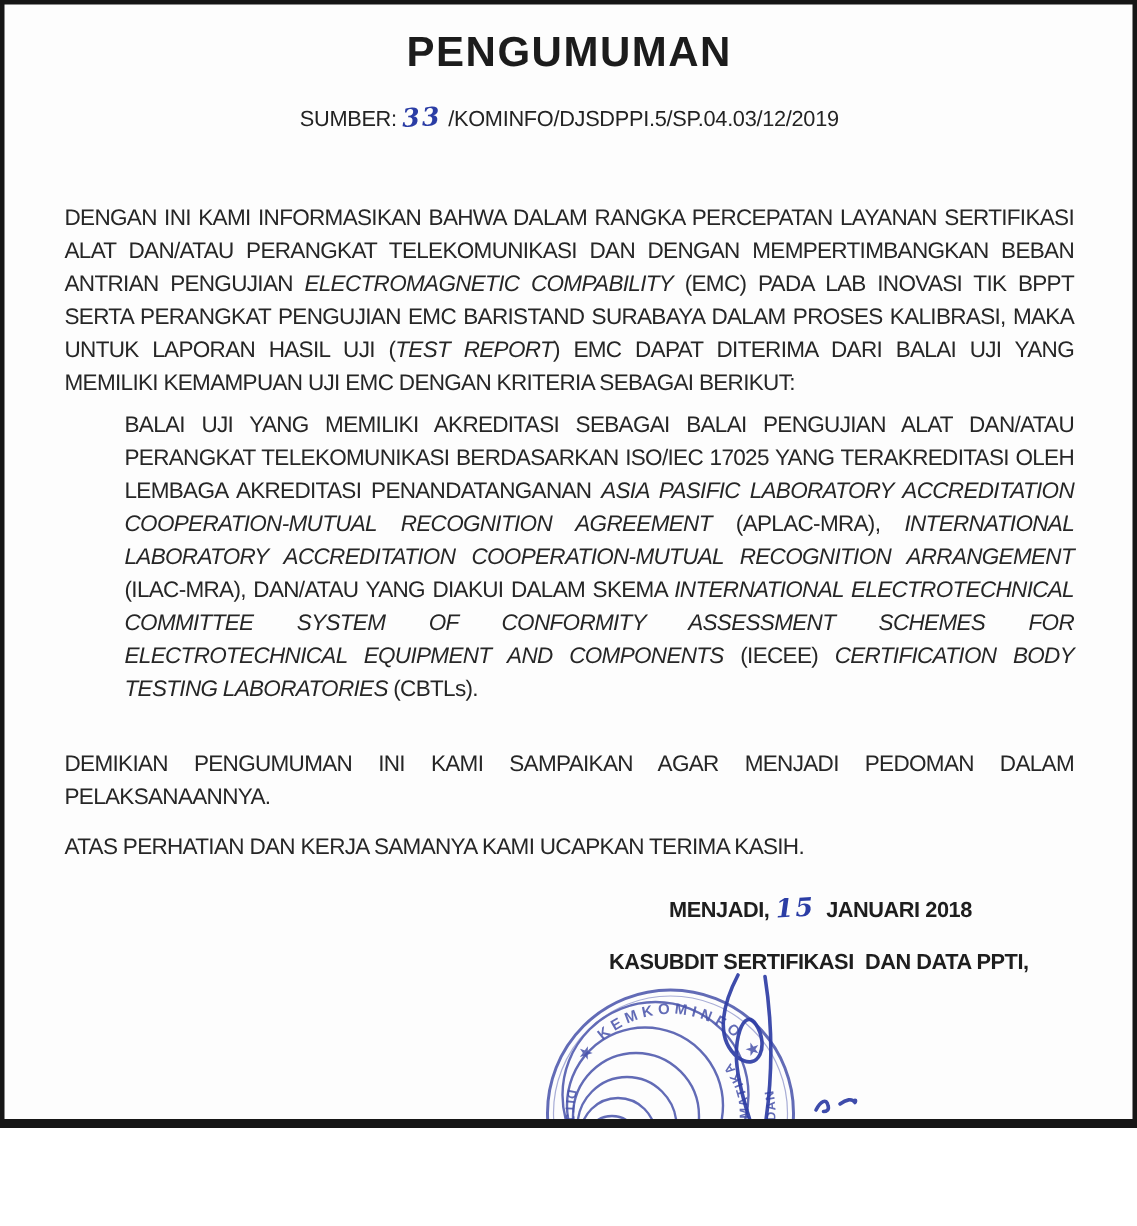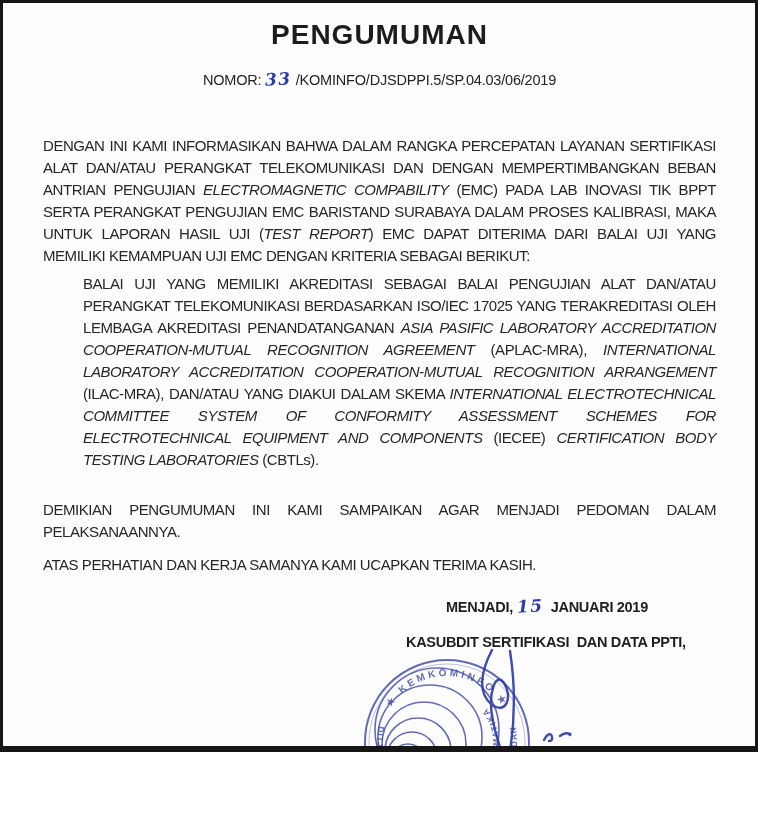--- a/index.html
+++ b/index.html
@@ -47,33 +47,33 @@
   }
 </style>
 </head>
 <body>
 
 <div class="page">
   <div class="content">
 
     <h1 class="title">PENGUMUMAN</h1>
 
-    <div class="nomor"><span>NOMOR: </span><span class="hw">33</span><span> /KOMINFO/DJSDPPI.5/SP.04.03/06/2019</span></div>
+    <div class="nomor"><span>SUMBER: </span><span class="hw">33</span><span> /KOMINFO/DJSDPPI.5/SP.04.03/12/2019</span></div>
 
     <p class="para" id="para-intro"><span>DENGAN INI KAMI INFORMASIKAN BAHWA DALAM RANGKA PERCEPATAN LAYANAN SERTIFIKASI ALAT DAN/ATAU PERANGKAT TELEKOMUNIKASI DAN DENGAN MEMPERTIMBANGKAN BEBAN ANTRIAN PENGUJIAN </span><span class="it">ELECTROMAGNETIC COMPABILITY</span><span> (EMC) PADA LAB INOVASI TIK BPPT SERTA PERANGKAT PENGUJIAN EMC BARISTAND SURABAYA DALAM PROSES KALIBRASI, MAKA UNTUK LAPORAN HASIL UJI (</span><span class="it">TEST REPORT</span><span>) EMC DAPAT DITERIMA DARI BALAI UJI YANG MEMILIKI KEMAMPUAN UJI EMC DENGAN KRITERIA SEBAGAI BERIKUT:</span></p>
 
     <p class="para" id="para-criteria"><span>BALAI UJI YANG MEMILIKI AKREDITASI SEBAGAI BALAI PENGUJIAN ALAT DAN/ATAU PERANGKAT TELEKOMUNIKASI BERDASARKAN ISO/IEC 17025 YANG TERAKREDITASI OLEH LEMBAGA AKREDITASI PENANDATANGANAN </span><span class="it">ASIA PASIFIC LABORATORY ACCREDITATION COOPERATION-MUTUAL RECOGNITION AGREEMENT</span><span> (APLAC-MRA), </span><span class="it">INTERNATIONAL LABORATORY ACCREDITATION COOPERATION-MUTUAL RECOGNITION ARRANGEMENT</span><span> (ILAC-MRA), DAN/ATAU YANG DIAKUI DALAM SKEMA </span><span class="it">INTERNATIONAL ELECTROTECHNICAL COMMITTEE SYSTEM OF CONFORMITY ASSESSMENT SCHEMES FOR ELECTROTECHNICAL EQUIPMENT AND COMPONENTS</span><span> (IECEE) </span><span class="it">CERTIFICATION BODY TESTING LABORATORIES</span><span> (CBTLs).</span></p>
 
 
     <p class="para" id="para-closing">DEMIKIAN PENGUMUMAN INI KAMI SAMPAIKAN AGAR MENJADI PEDOMAN DALAM PELAKSANAANNYA.</p>
 
     <p class="para" id="para-thanks">ATAS PERHATIAN DAN KERJA SAMANYA KAMI UCAPKAN TERIMA KASIH.</p>
   </div>
 
-  <div class="sig-date"><span>MENJADI, </span><span class="hw">15</span><span>  JANUARI 2019</span></div>
+  <div class="sig-date"><span>MENJADI, </span><span class="hw">15</span><span>  JANUARI 2018</span></div>
 
   <div class="sig-title">KASUBDIT SERTIFIKASI  DAN DATA PPTI,</div>
 
   <svg class="wm-swirl" width="120" height="42" viewBox="0 0 120 42">
     <g fill="none" stroke="#b8b8b8" stroke-width="1.8" opacity="0.65">
       <ellipse cx="58" cy="21" rx="54" ry="15"></ellipse>
       <path d="M14,27 C34,36 86,36 104,26"></path>
     </g>
   </svg>
 

